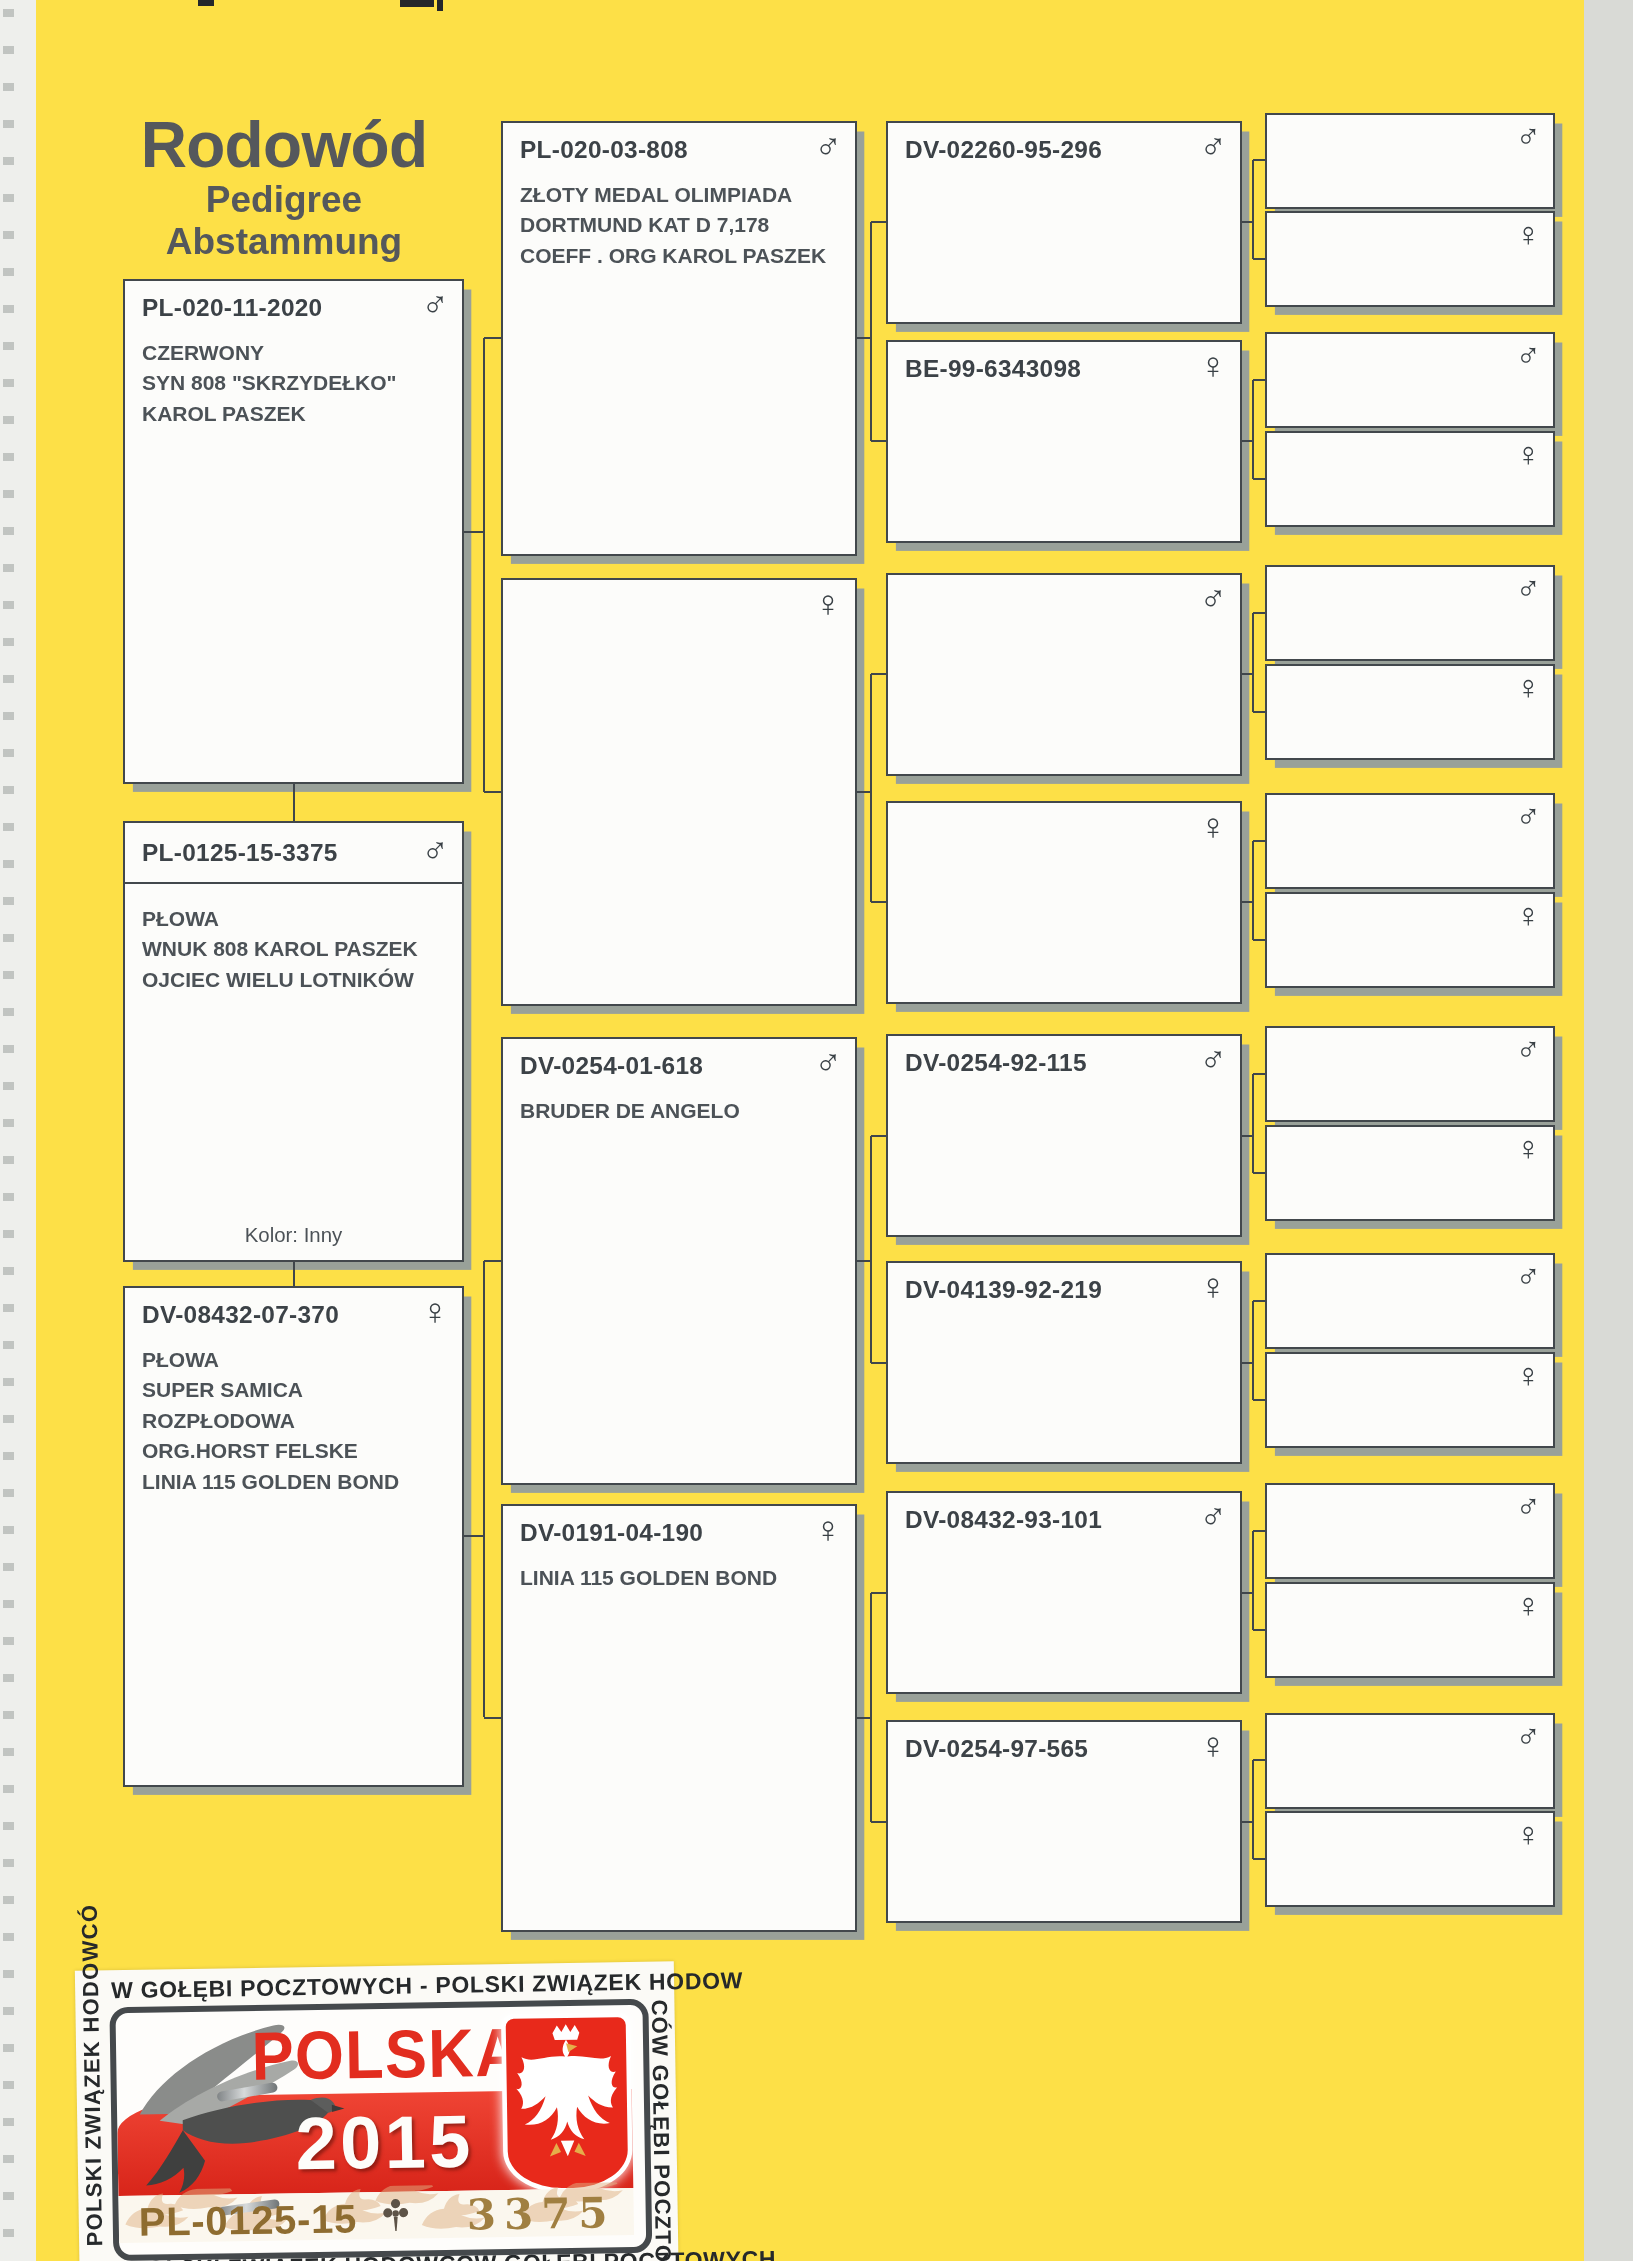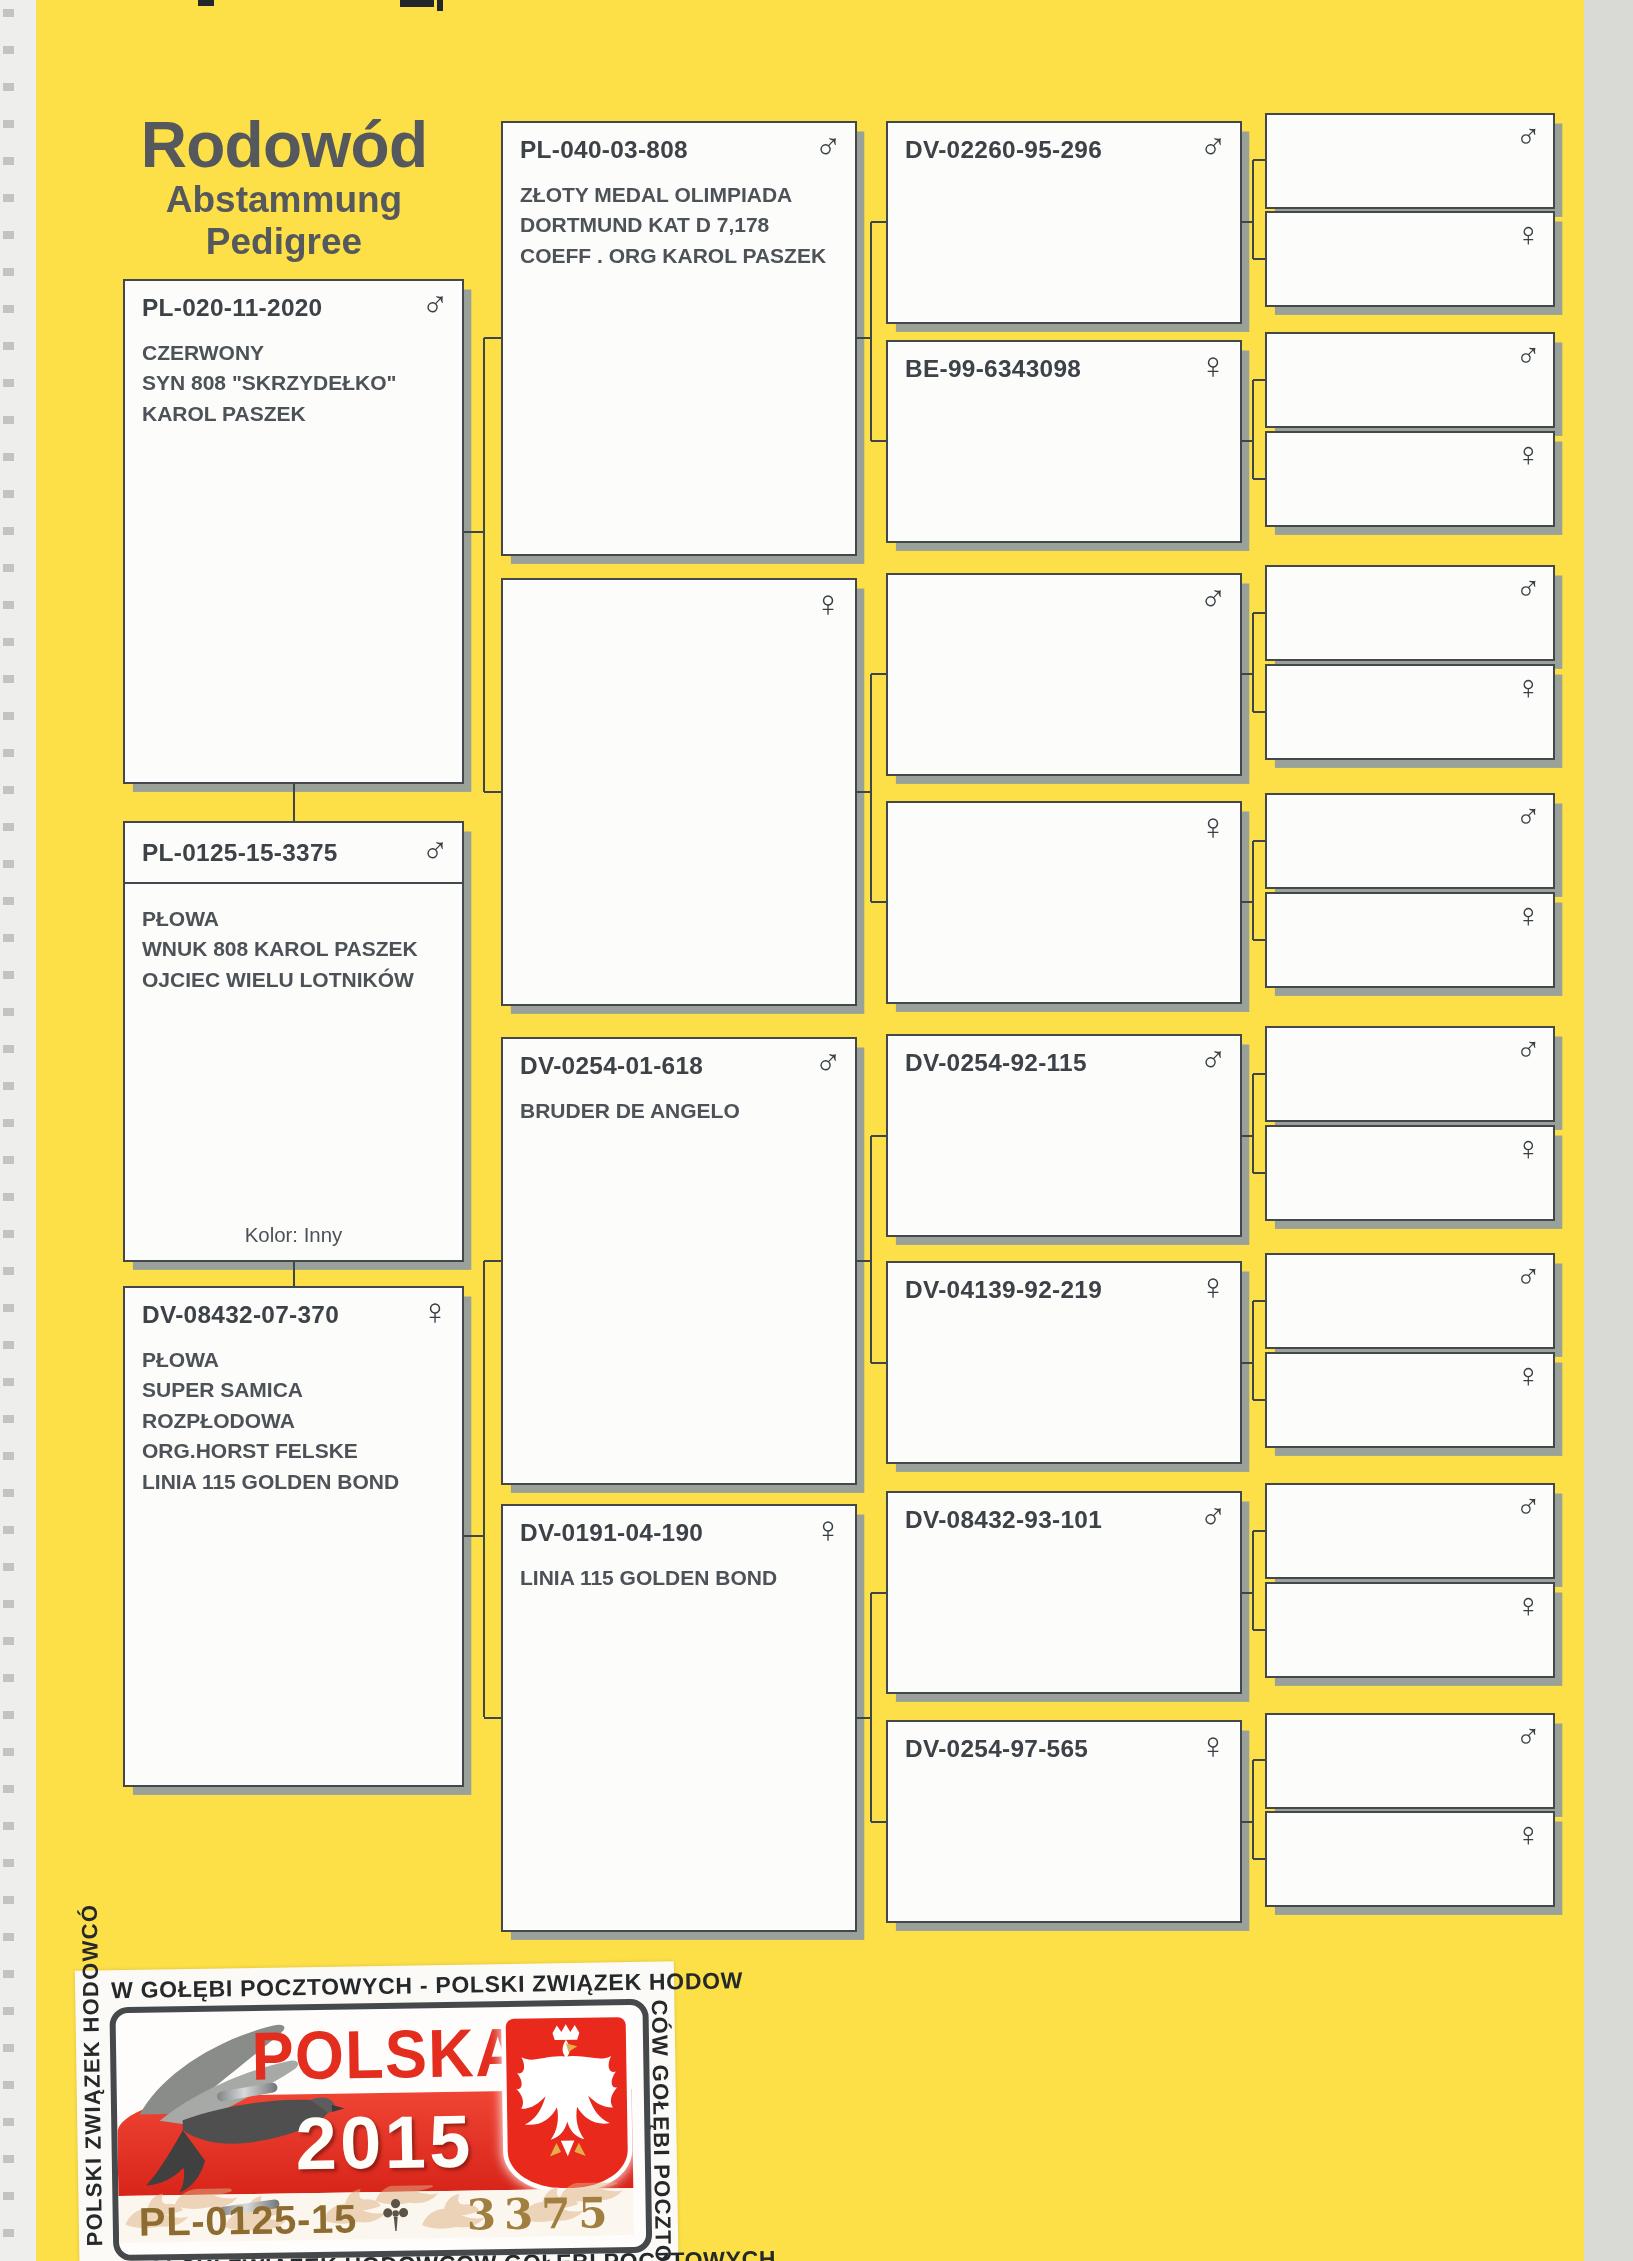--- a/index.html
+++ b/index.html
@@ -63,22 +63,22 @@
 <body>
 
 <div id="page">
   <div class="binding"></div>
   <div class="scanmark" style="left:198px;top:0;width:16px;height:6px;"></div>
   <div class="scanmark" style="left:400px;top:0;width:34px;height:7.2px;"></div>
   <div class="scanmark" style="left:437px;top:0;width:6px;height:10.5px;"></div>
 
   <div class="title">
     <div class="main">Rodowód</div>
+    <div class="sub">Pedigree</div>
     <div class="sub">Abstammung</div>
-    <div class="sub">Pedigree</div>
   </div>
 
   <div id="tree">
       <div class="pbox" style="left: 123px; top: 279px; width: 341px; height: 505px;">
         <span class="sym">♂</span>
         <div class="head">
           <div class="ring">PL-020-11-2020</div>
         </div>
         <div class="blines">
           <div>CZERWONY</div>
@@ -107,21 +107,21 @@
           <div>PŁOWA</div>
           <div>SUPER SAMICA</div>
           <div>ROZPŁODOWA</div>
           <div>ORG.HORST FELSKE</div>
           <div>LINIA 115 GOLDEN BOND</div>
         </div>
       </div>
       <div class="pbox" style="left: 501px; top: 121px; width: 356px; height: 435px;">
         <span class="sym">♂</span>
         <div class="head">
-          <div class="ring">PL-040-03-808</div>
+          <div class="ring">PL-020-03-808</div>
         </div>
         <div class="blines">
           <div>ZŁOTY MEDAL OLIMPIADA</div>
           <div>DORTMUND KAT D 7,178</div>
           <div>COEFF . ORG KAROL PASZEK</div>
         </div>
       </div>
       <div class="pbox" style="left: 501px; top: 578px; width: 356px; height: 428px;">
         <span class="sym">♀</span>
         <div class="head">

